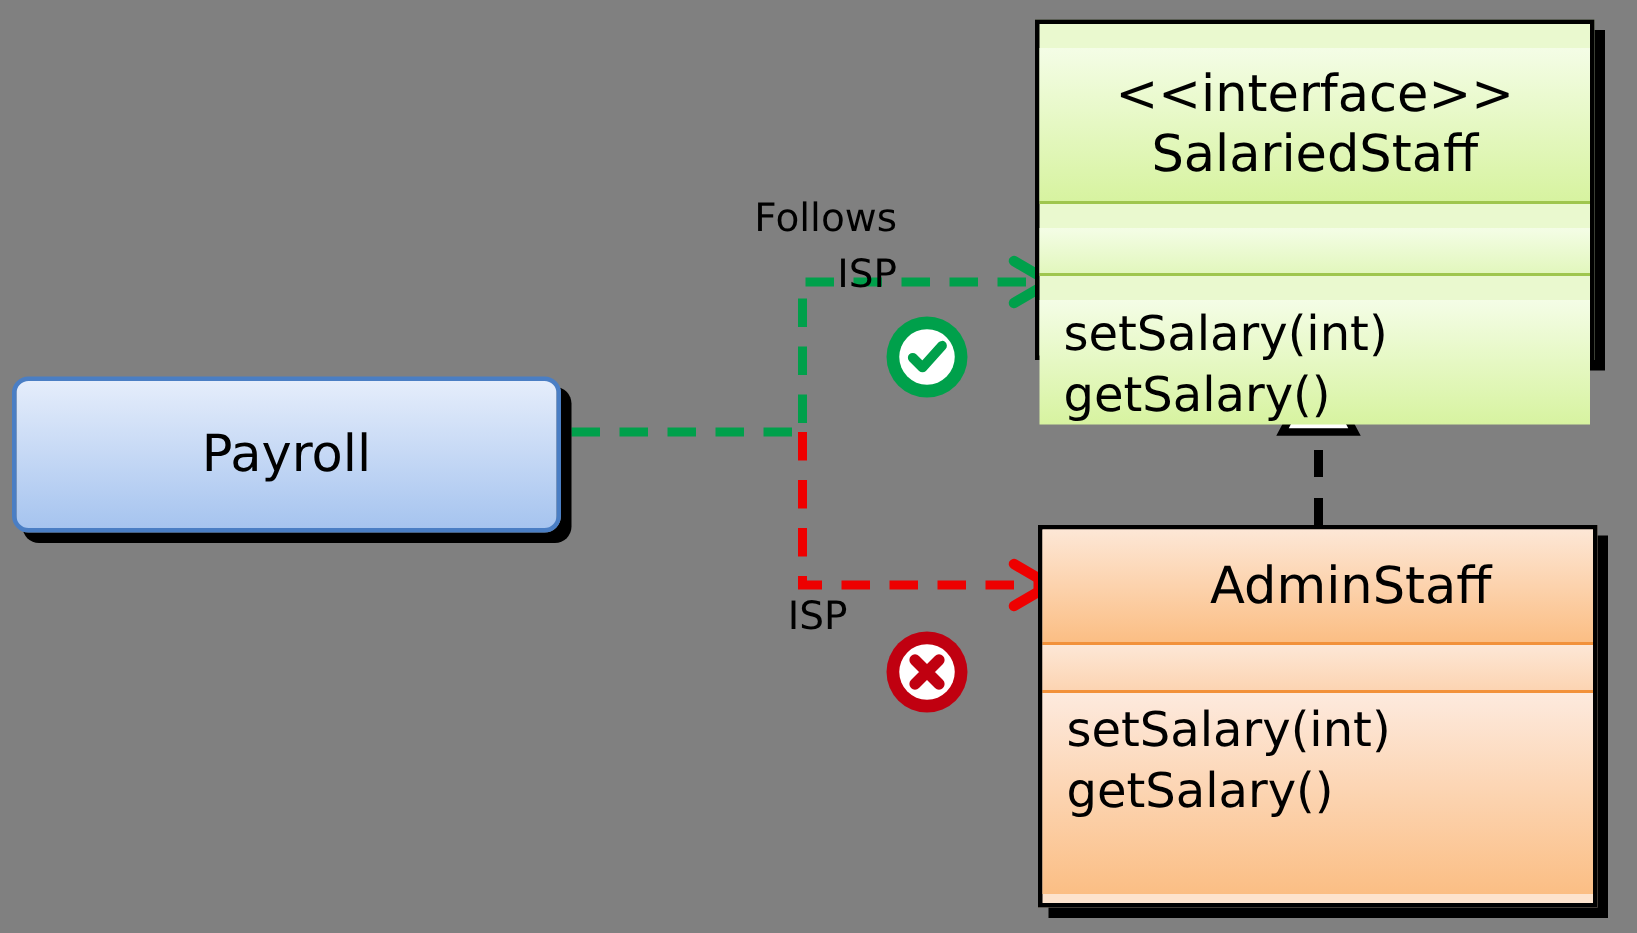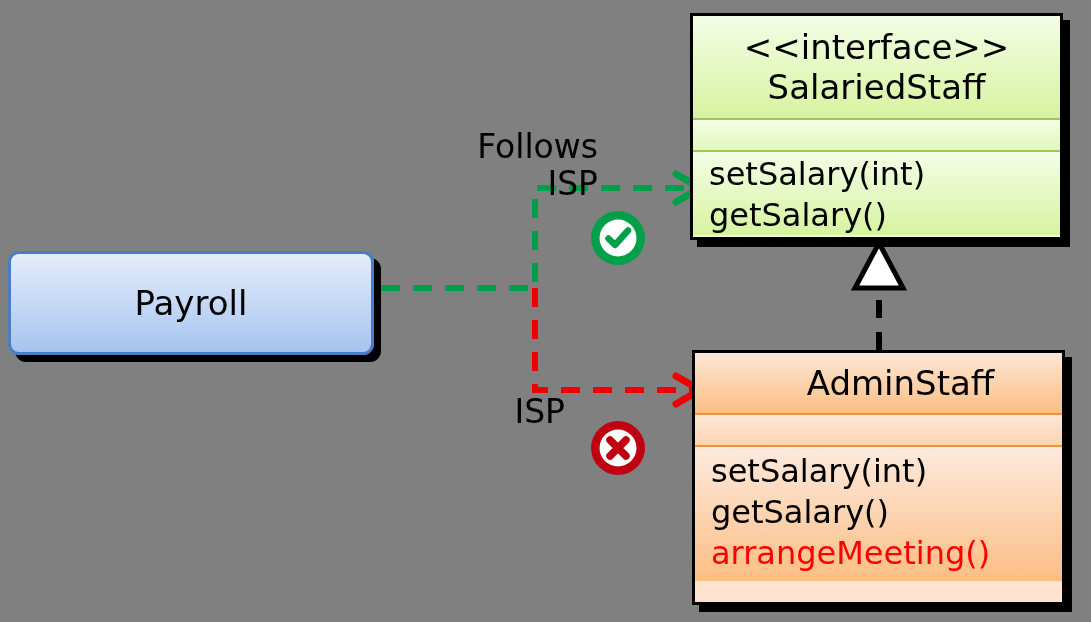--- a/index.html
+++ b/index.html
@@ -26,21 +26,21 @@
     justify-content:center;
     overflow:hidden;
   }
 
   
   #iface{
     left:690px;top:13px;width:373px;height:227px;
     border:3px solid #000;
     background:#eaf9cf;
   }
-  #iface .sect{border-bottom:2px solid #9fc64e;}
+  #iface .sect{border-bottom:2px solid #9fc64e;margin-top:16px;}
   #iface .sect:last-child{border-bottom:none;}
   #iface-title{
     height:104px;
     background:linear-gradient(to bottom,#f4fde6 0%,#d7f3a0 100%);
     align-items:center;
     text-align:center;
   }
   #iface-attrs{
     height:32px;
     background:linear-gradient(to bottom,#f4fde6 0%,#e2f7bd 100%);
@@ -55,21 +55,21 @@
 
   
   #admin{
     left:692px;top:350px;width:373px;height:255px;
     border:3px solid #000;
     background:#fde3cd;
   }
   #admin .sect{border-bottom:2px solid #f2913a;}
   #admin .sect:last-child{border-bottom:none;}
   #admin-title{
-    height:62px;
+    height:77px;
     background:linear-gradient(to bottom,#fde7d6 0%,#fbbe84 100%);
     align-items:center;
     text-align:center;
     padding-left:44px;
   }
   #admin-attrs{
     height:32px;
     background:linear-gradient(to bottom,#fde7d6 0%,#fcd4b2 100%);
   }
   #admin-methods{
@@ -92,21 +92,21 @@
     display:flex;align-items:center;justify-content:center;margin-top:16px;
   }
 
   
   .t-title{font-size:34px;line-height:40px;color:#000;}
   .t-member{font-size:32px;line-height:41px;color:#000;white-space:nowrap;}
   .t-member.red{color:#f00;}
   .t-payroll{font-size:34px;color:#000;}
   .lbl{
     position:absolute;
-    font-size:33px;
+    font-size:26px;
     line-height:37px;
     color:#000;
     text-align:right;
     white-space:nowrap;
   }
   #lbl-follows{left:318px;top:128px;width:280px;}
   #lbl-violates{left:285px;top:393px;width:280px;}
 
   
   .status-icon{position:absolute;width:58px;height:58px;}
@@ -147,21 +147,20 @@
 </div>
 
 <div class="uml-box" id="admin">
   <div class="sect" id="admin-title">
     <div class="t-title">AdminStaff</div>
   </div>
   <div class="sect" id="admin-attrs"></div>
   <div class="sect" id="admin-methods">
     <div class="t-member">setSalary(int)</div>
     <div class="t-member">getSalary()</div>
-    <div class="t-member red">arrangeMeeting()</div>
   </div>
 </div>
 
 <div id="payroll">
   <div class="t-payroll">Payroll</div>
 </div>
 
 <div class="lbl" id="lbl-follows">
   <div>Follows</div>
   <div>ISP</div>

